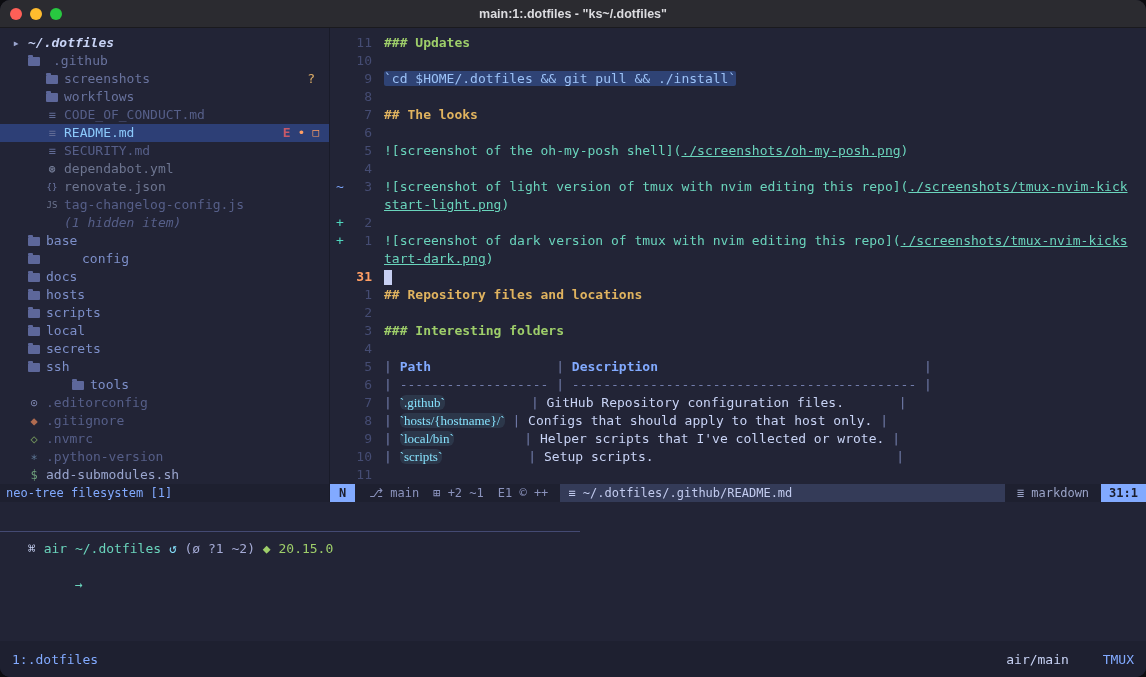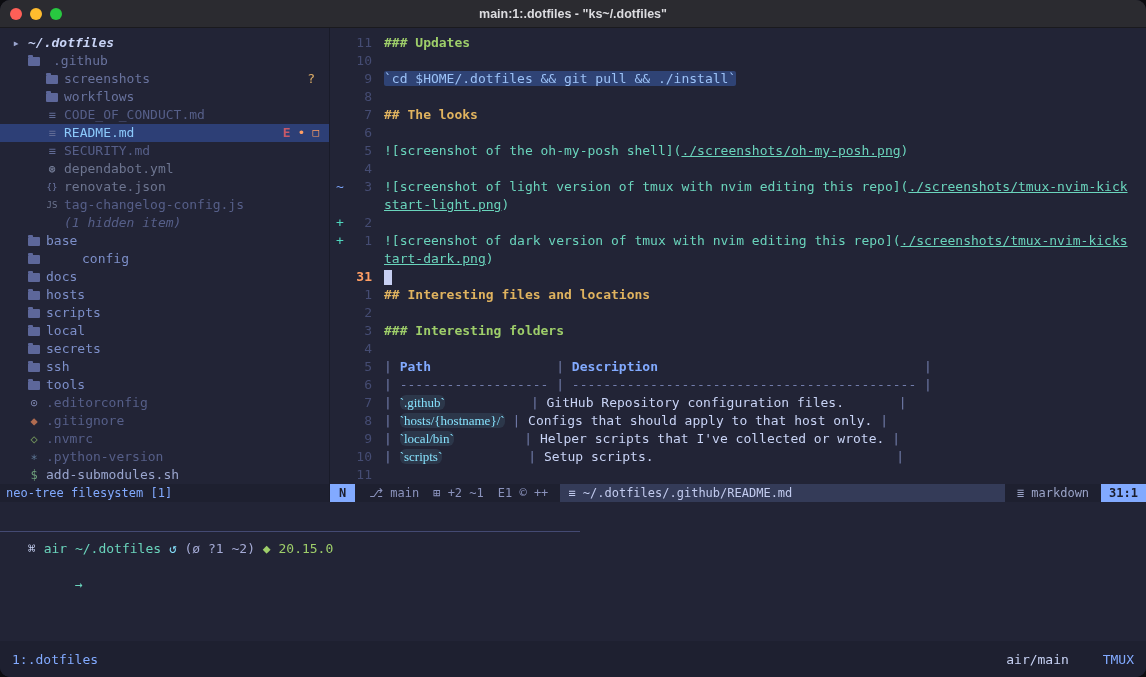--- a/index.html
+++ b/index.html
@@ -101,21 +101,21 @@
             <div class="trow" style="padding-left: 44px;"><span class="ticon" style="color: rgb(109, 117, 144); font-size: 9px;">JS</span><span class="tlabel c-filedim">tag-changelog-config.js</span></div>
             <div class="trow" style="padding-left: 44px;"><span class="ticon"></span><span class="tlabel c-hidden">(1 hidden item)</span></div>
             <div class="trow" style="padding-left: 26px;"><span class="ticon"><span class="fold"></span></span><span class="tlabel c-dir">base</span></div>
             <div class="trow" style="padding-left: 26px; gap: 36px;"><span class="ticon"><span class="fold"></span></span><span class="tlabel c-dir">config</span></div>
             <div class="trow" style="padding-left: 26px;"><span class="ticon"><span class="fold"></span></span><span class="tlabel c-dir">docs</span></div>
             <div class="trow" style="padding-left: 26px;"><span class="ticon"><span class="fold"></span></span><span class="tlabel c-dir">hosts</span></div>
             <div class="trow" style="padding-left: 26px;"><span class="ticon"><span class="fold"></span></span><span class="tlabel c-dir">scripts</span></div>
             <div class="trow" style="padding-left: 26px;"><span class="ticon"><span class="fold"></span></span><span class="tlabel c-dir">local</span></div>
             <div class="trow" style="padding-left: 26px;"><span class="ticon"><span class="fold"></span></span><span class="tlabel c-dir">secrets</span></div>
             <div class="trow" style="padding-left: 26px;"><span class="ticon"><span class="fold"></span></span><span class="tlabel c-dir">ssh</span></div>
-            <div class="trow" style="padding-left: 26px;"><span class="ticon"><span class="fold"></span></span><span class="tlabel c-dir">tools</span></div>
+            <div class="trow" style="padding-left: 26px; margin-left: 44px;"><span class="ticon"><span class="fold"></span></span><span class="tlabel c-dir">tools</span></div>
             <div class="trow" style="padding-left: 26px;"><span class="ticon" style="color: rgb(128, 137, 179);">⊙</span><span class="tlabel c-filedim">.editorconfig</span></div>
             <div class="trow" style="padding-left: 26px;"><span class="ticon" style="color: rgb(176, 107, 80);">◆</span><span class="tlabel c-filedim">.gitignore</span></div>
             <div class="trow" style="padding-left: 26px;"><span class="ticon" style="color: rgb(111, 143, 90);">◇</span><span class="tlabel c-filedim">.nvmrc</span></div>
             <div class="trow" style="padding-left: 26px;"><span class="ticon" style="color: rgb(95, 122, 154);">∗</span><span class="tlabel c-filedim">.python-version</span></div>
             <div class="trow" style="padding-left: 26px;"><span class="ticon" style="color: rgb(110, 159, 124);">$</span><span class="tlabel c-file">add-submodules.sh</span></div>
           </div>
       </div>
       <div class="editor">
         <div id="buffer">
             <div class="eline"><span class="sign "> </span><span class="lnum">11</span><span class="ltext"><span class="sg-h3">### Updates</span></span></div>
@@ -125,21 +125,21 @@
             <div class="eline"><span class="sign "> </span><span class="lnum">7</span><span class="ltext"><span class="sg-h2">## The looks</span></span></div>
             <div class="eline"><span class="sign "> </span><span class="lnum">6</span><span class="ltext"></span></div>
             <div class="eline"><span class="sign "> </span><span class="lnum">5</span><span class="ltext"><span class="sg-link">![screenshot of the oh-my-posh shell]</span><span class="sg-link">(</span><span class="sg-url">./screenshots/oh-my-posh.png</span><span class="sg-link">)</span></span></div>
             <div class="eline"><span class="sign "> </span><span class="lnum">4</span><span class="ltext"></span></div>
             <div class="eline"><span class="sign chg">~</span><span class="lnum">3</span><span class="ltext"><span class="sg-link">![screenshot of light version of tmux with nvim editing this repo]</span><span class="sg-link">(</span><span class="sg-url">./screenshots/tmux-nvim-kick</span></span></div>
             <div class="eline"><span class="sign "> </span><span class="lnum"></span><span class="ltext"><span class="sg-url">start-light.png</span><span class="sg-link">)</span></span></div>
             <div class="eline"><span class="sign add">+</span><span class="lnum">2</span><span class="ltext"></span></div>
             <div class="eline"><span class="sign add">+</span><span class="lnum">1</span><span class="ltext"><span class="sg-link">![screenshot of dark version of tmux with nvim editing this repo]</span><span class="sg-link">(</span><span class="sg-url">./screenshots/tmux-nvim-kicks</span></span></div>
             <div class="eline"><span class="sign "> </span><span class="lnum"></span><span class="ltext"><span class="sg-url">tart-dark.png</span><span class="sg-link">)</span></span></div>
             <div class="eline"><span class="sign "> </span><span class="lnum cur">31</span><span class="ltext"><span class="sg-cursor"> </span></span></div>
-            <div class="eline"><span class="sign "> </span><span class="lnum">1</span><span class="ltext"><span class="sg-h2">## Interesting files and locations</span></span></div>
+            <div class="eline"><span class="sign "> </span><span class="lnum">1</span><span class="ltext"><span class="sg-h2">## Repository files and locations</span></span></div>
             <div class="eline"><span class="sign "> </span><span class="lnum">2</span><span class="ltext"></span></div>
             <div class="eline"><span class="sign "> </span><span class="lnum">3</span><span class="ltext"><span class="sg-h3">### Interesting folders</span></span></div>
             <div class="eline"><span class="sign "> </span><span class="lnum">4</span><span class="ltext"></span></div>
             <div class="eline"><span class="sign "> </span><span class="lnum">5</span><span class="ltext"><span class="sg-pipe">| </span><span class="sg-th">Path</span><span class="sg-plain">                </span><span class="sg-pipe">| </span><span class="sg-th">Description</span><span class="sg-plain">                                  </span><span class="sg-pipe">|</span></span></div>
             <div class="eline"><span class="sign "> </span><span class="lnum">6</span><span class="ltext"><span class="sg-pipe">| ------------------- | -------------------------------------------- |</span></span></div>
             <div class="eline"><span class="sign "> </span><span class="lnum">7</span><span class="ltext"><span class="sg-pipe">| </span><span class="sg-code">`.github`</span><span class="sg-plain">           </span><span class="sg-pipe">| </span><span class="sg-fg">GitHub Repository configuration files.</span><span class="sg-plain">       </span><span class="sg-pipe">|</span></span></div>
             <div class="eline"><span class="sign "> </span><span class="lnum">8</span><span class="ltext"><span class="sg-pipe">| </span><span class="sg-code">`hosts/{hostname}/`</span><span class="sg-plain"> </span><span class="sg-pipe">| </span><span class="sg-fg">Configs that should apply to that host only.</span><span class="sg-plain"> </span><span class="sg-pipe">|</span></span></div>
             <div class="eline"><span class="sign "> </span><span class="lnum">9</span><span class="ltext"><span class="sg-pipe">| </span><span class="sg-code">`local/bin`</span><span class="sg-plain">         </span><span class="sg-pipe">| </span><span class="sg-fg">Helper scripts that I've collected or wrote.</span><span class="sg-plain"> </span><span class="sg-pipe">|</span></span></div>
             <div class="eline"><span class="sign "> </span><span class="lnum">10</span><span class="ltext"><span class="sg-pipe">| </span><span class="sg-code">`scripts`</span><span class="sg-plain">           </span><span class="sg-pipe">| </span><span class="sg-fg">Setup scripts.</span><span class="sg-plain">                               </span><span class="sg-pipe">|</span></span></div>
             <div class="eline"><span class="sign "> </span><span class="lnum">11</span><span class="ltext"></span></div>

